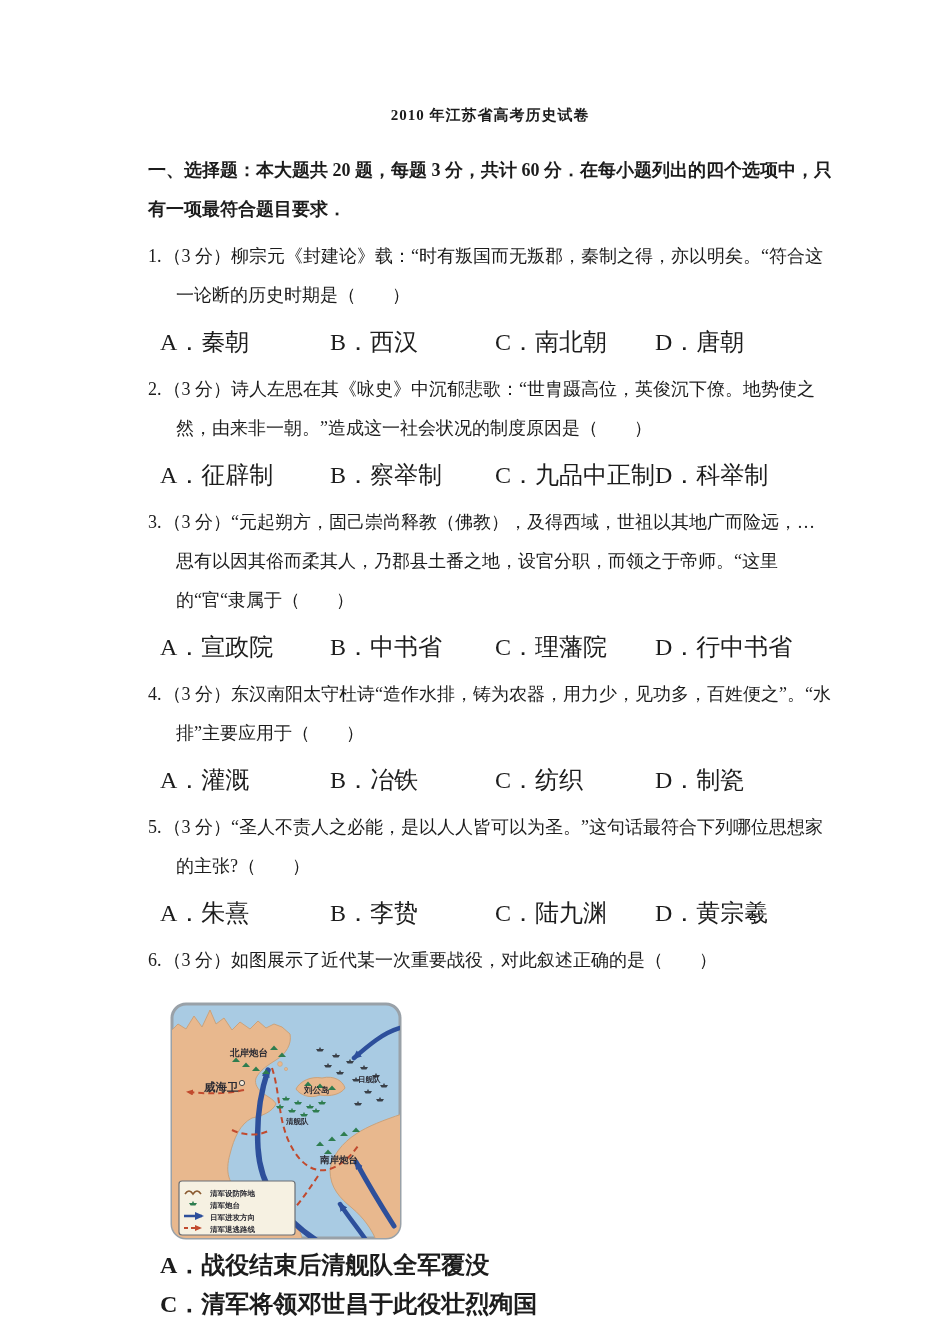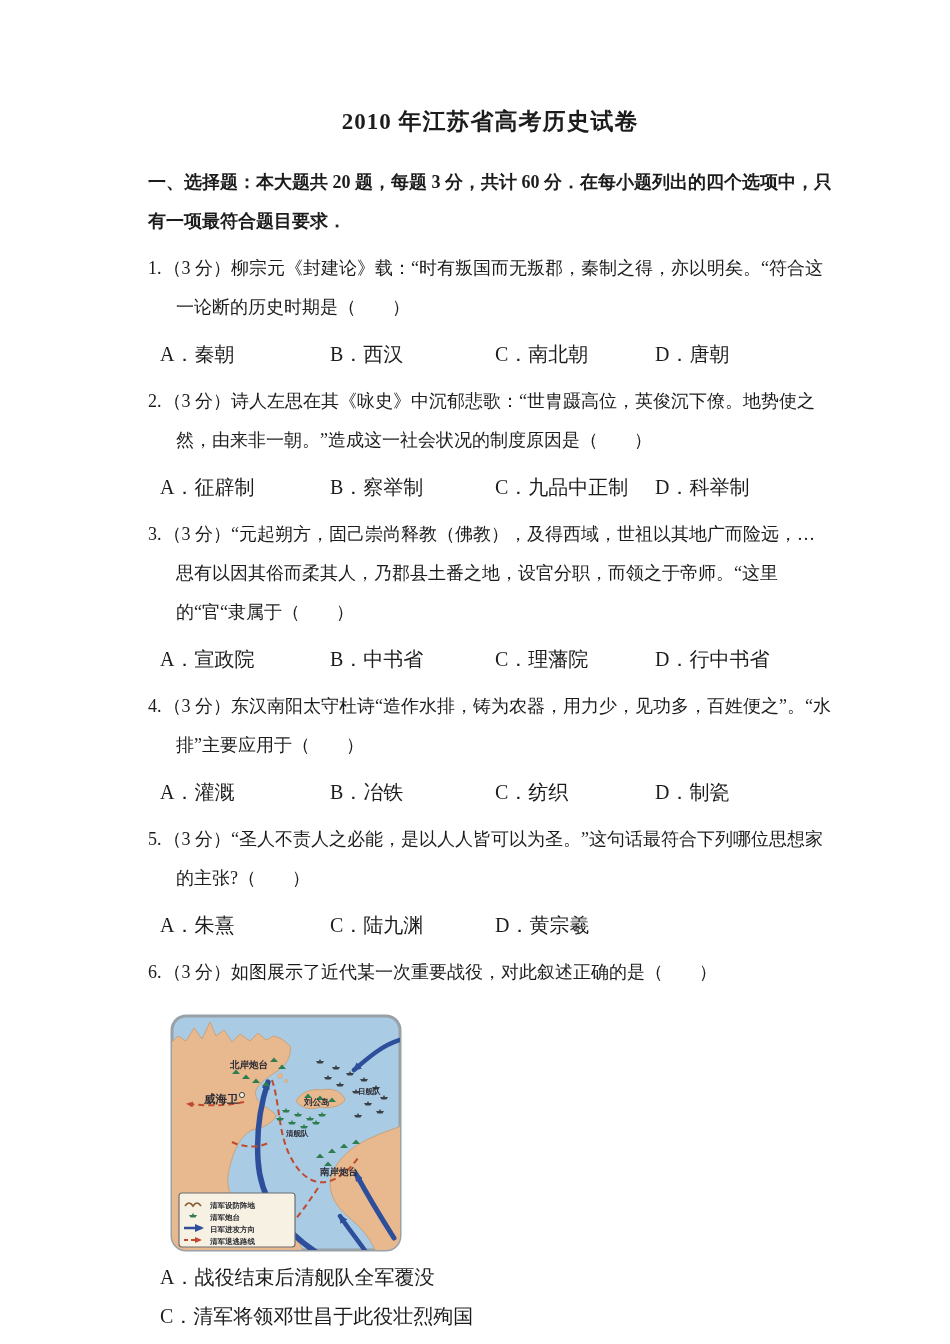--- a/index.html
+++ b/index.html
@@ -9,48 +9,48 @@
     overflow: hidden;
     font-family: "Liberation Serif", "DejaVu Serif", serif;
     color: #1c1c1c;
   }
   .page {
     box-sizing: border-box;
     width: 950px; height: 1344px;
     padding: 106px 110px 0 140px;
   }
   .title {
-    font-size: 23px;
+    font-size: 15px;
     font-weight: bold;
     text-align: center;
     margin: 0 0 26px 0;
     letter-spacing: 1px;
   }
   .heading {
     font-size: 18px;
     font-weight: bold;
     line-height: 39px;
     margin: 8px;
   }
   .q-text {
     font-size: 18px;
     line-height: 39px;
     margin: 8px;
     padding-left: 28px;
     text-indent: -28px;
   }
   .q-num { padding-right: 2px; }
   .options {
-    font-size: 20px;
+    font-size: 24px;
     line-height: 39px;
     margin: 0 0 0 20px;
     display: grid;
     grid-template-columns: 170px 165px 160px auto;
   }
-  .options.stacked { display: block; }
+  .options.stacked { display: block; font-weight: bold; }
   .options.stacked .opt { display: block; }
   .opt { white-space: nowrap; }
   .map-figure {
     margin: 22px 0 6px 30px;
     width: 232px; height: 238px;
     line-height: 0;
   }
   svg text {
     font-family: "Liberation Sans", "DejaVu Sans", sans-serif;
     font-weight: bold;
@@ -103,20 +103,21 @@
       <span class="opt">B．冶铁</span>
       <span class="opt">C．纺织</span>
       <span class="opt">D．制瓷</span>
     </div>
   </div>
 
   <div>
     <p class="q-text"><span class="q-num">5.</span><span>（3 分）“圣人不责人之必能，是以人人皆可以为圣。”这句话最符合下列哪位思想家的主张?（　　）</span></p>
     <div class="options">
       <span class="opt">A．朱熹</span>
+      <span class="opt">B．李贽</span>
       <span class="opt">C．陆九渊</span>
       <span class="opt">D．黄宗羲</span>
     </div>
   </div>
 
   <div>
     <p class="q-text"><span class="q-num">6.</span><span>（3 分）如图展示了近代某一次重要战役，对此叙述正确的是（　　）</span></p>
 
     <div class="map-figure">
       <svg width="232" height="238" viewBox="0 0 232 238" xmlns="http://www.w3.org/2000/svg">

